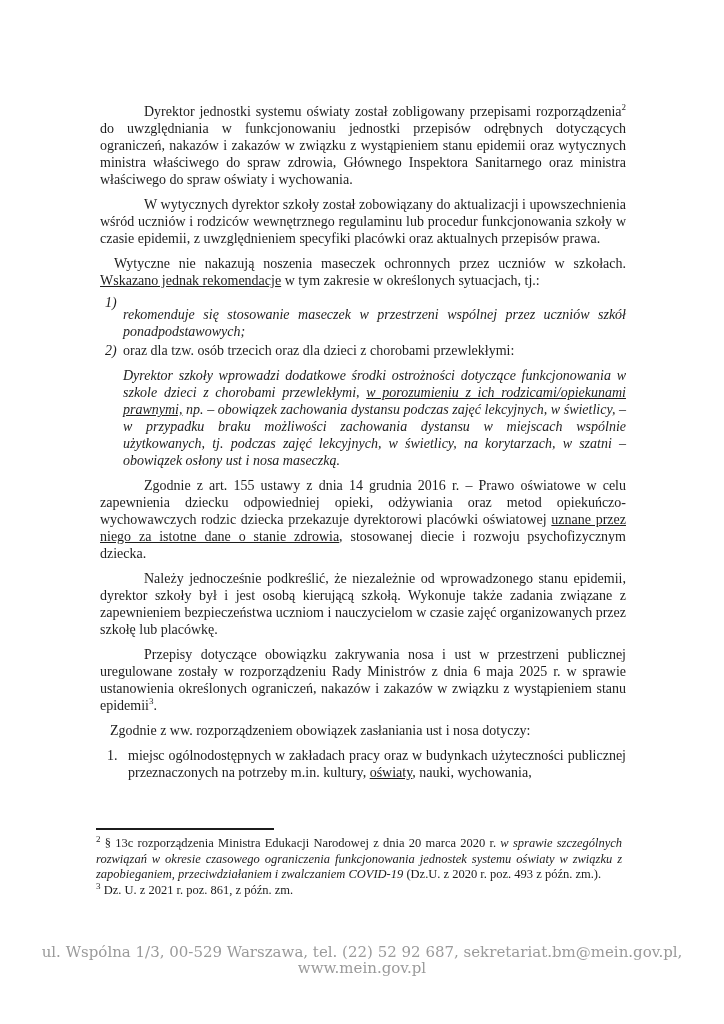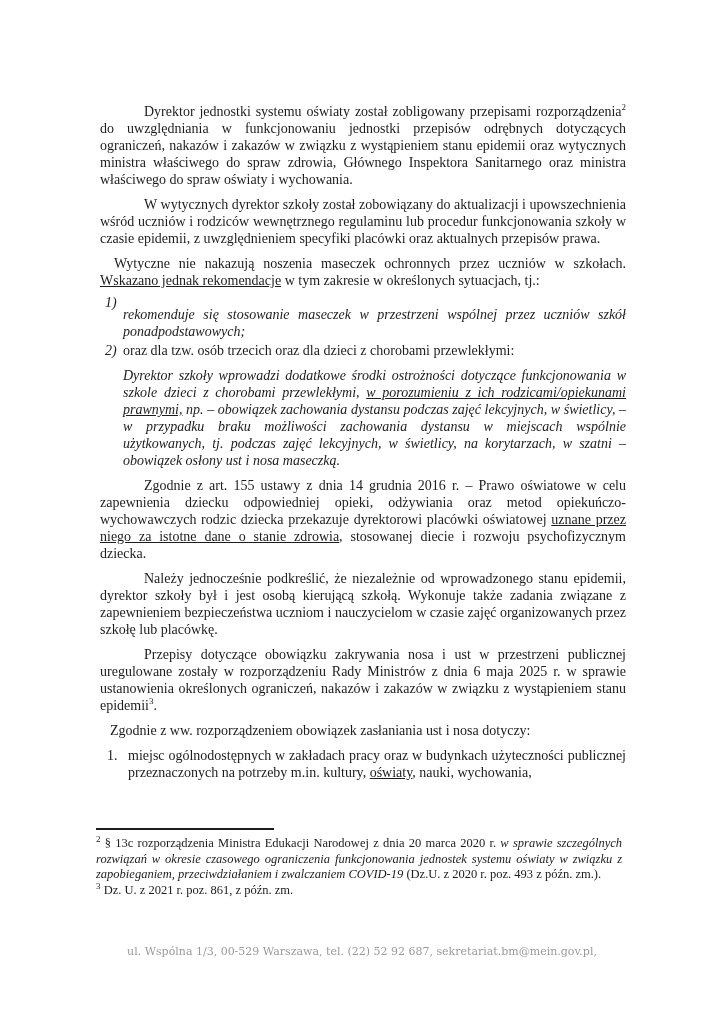--- a/index.html
+++ b/index.html
@@ -57,21 +57,21 @@
     margin: 0 0 6px 0;
   }
   .fn { margin: 0; }
   .footer {
     position: absolute;
     left: 0;
     top: 944px;
     width: 724px;
     text-align: center;
     font-family: "DejaVu Serif", serif;
-    font-size: 11px;
+    font-size: 15px;
     line-height: 16px;
     color: #9a9a9a;
   }
 </style>
 </head>
 <body>
 
 <div class="page">
 
   <div class="content">
@@ -109,15 +109,16 @@
   </div>
 
   <div class="footnotes">
     <div class="fn-rule"></div>
     <p class="fn"><sup>2</sup><span> § 13c rozporządzenia Ministra Edukacji Narodowej z dnia 20 marca 2020 r. </span><span class="italic">w sprawie szczególnych rozwiązań w okresie czasowego ograniczenia funkcjonowania jednostek systemu oświaty w związku z zapobieganiem, przeciwdziałaniem i zwalczaniem COVID-19</span><span> (Dz.U. z 2020 r. poz. 493 z późn. zm.).</span></p>
     <p class="fn"><sup>3</sup><span> Dz. U. z 2021 r. poz. 861, z późn. zm.</span></p>
   </div>
 
   <div class="footer">
     <div>ul. Wspólna 1/3, 00-529 Warszawa, tel. (22) 52 92 687, sekretariat.bm@mein.gov.pl,</div>
+    <div>www.mein.gov.pl</div>
   </div>
 
 </div>
 
 </body></html>

